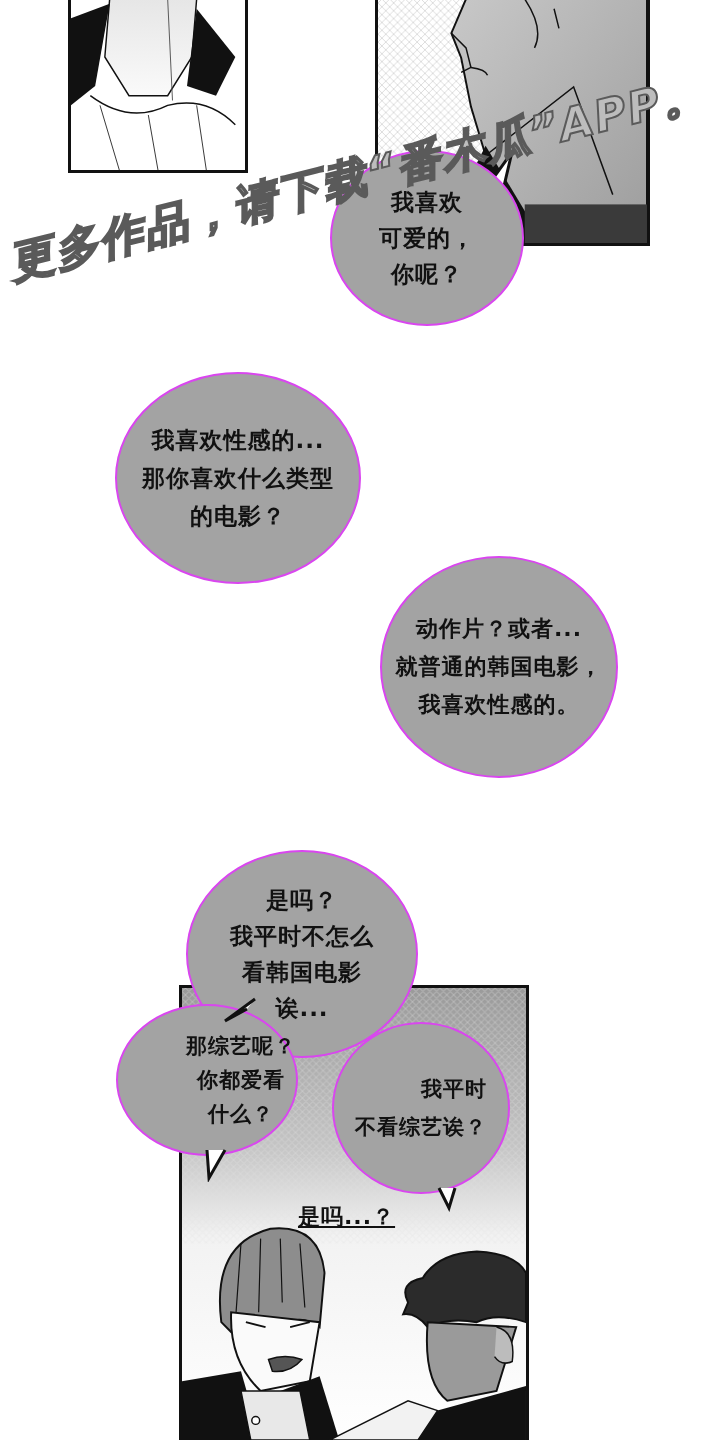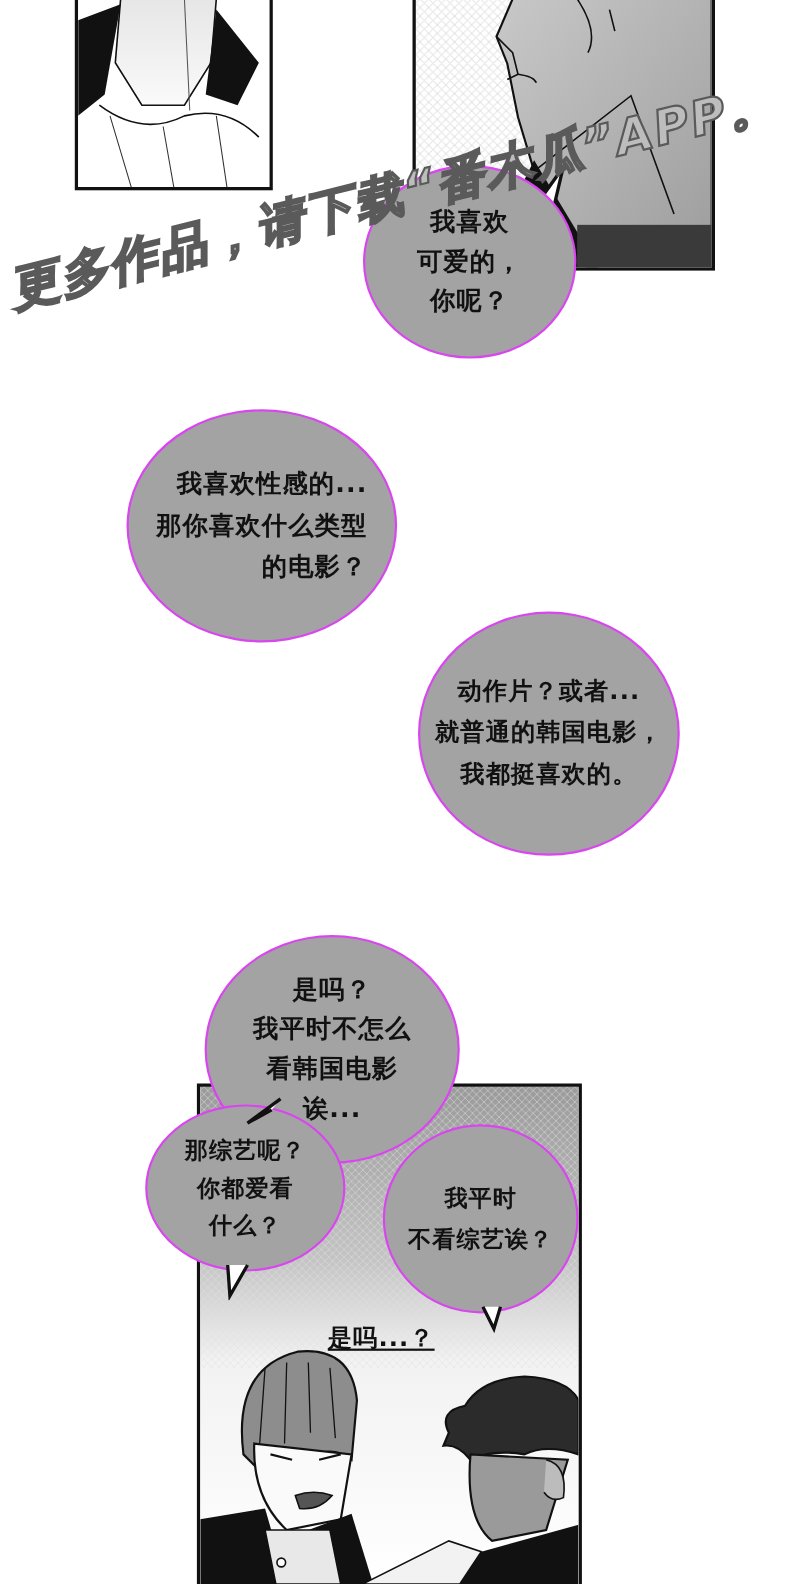--- a/index.html
+++ b/index.html
@@ -83,29 +83,29 @@
 可爱的，
 你呢？</span>
 </div>
 <svg class="tail" style="left:490px; top:150px;" width="30" height="40">
   <path d="M2 30 L22 2 L14 36" fill="#fff" stroke="#111" stroke-width="3"></path>
 </svg>
 
 <div class="watermark">更多作品，请下载“番木瓜”APP。</div>
 
 <div class="bubble" style="left:115px; top:372px; width:246px; height:212px;">
-  <span class="txt" style="font-size:23px;text-align:right;">我喜欢性感的...
+  <span class="txt" style="font-size:23px;">我喜欢性感的...
 那你喜欢什么类型
 的电影？</span>
 </div>
 
 <div class="bubble" style="left:380px; top:556px; width:238px; height:222px;">
   <span class="txt" style="font-size:22px;">动作片？或者...
 就普通的韩国电影，
-我都挺喜欢的。</span>
+我喜欢性感的。</span>
 </div>
 
 <div class="panel" style="left:179px; top:985px; width:350px; height:460px;">
   <svg class="art" viewBox="0 0 350 460" preserveAspectRatio="none">
     <defs>
       <linearGradient id="g3" x1="0" y1="0" x2="0" y2="1">
         <stop offset="0" stop-color="#9a9a9a"></stop>
         <stop offset="0.35" stop-color="#c4c4c4"></stop>
         <stop offset="0.55" stop-color="#f2f2f2"></stop>
         <stop offset="1" stop-color="#ffffff"></stop>
@@ -141,30 +141,30 @@
 <div class="bubble" style="left:186px; top:850px; width:232px; height:208px;">
   <span class="txt" style="font-size:23px; line-height:36px;">是吗？
 我平时不怎么
 看韩国电影
 诶...</span>
 </div>
 <svg class="tail" style="left:215px; top:995px; z-index:6;" width="50" height="40">
   <path d="M40 4 L10 26 L32 14" fill="#fff" stroke="#111" stroke-width="3"></path>
 </svg>
 
-<div class="bubble" style="left:132px; top:1004px; width:182px; height:152px;">
+<div class="bubble" style="left:116px; top:1004px; width:182px; height:152px;justify-content:flex-end;">
   <span class="txt" style="font-size:21px; line-height:34px;">那综艺呢？
 你都爱看
 什么？</span>
 </div>
 <svg class="tail" style="left:203px; top:1148px; z-index:6;" width="30" height="34">
   <path d="M4 2 L6 30 L22 2" fill="#fff" stroke="#111" stroke-width="3"></path>
 </svg>
 
-<div class="bubble" style="left:348px; top:1022px; width:178px; height:172px;">
+<div class="bubble" style="left:332px; top:1022px; width:178px; height:172px;text-align:right;">
   <span class="txt" style="font-size:21px; line-height:38px;">我平时
 不看综艺诶？</span>
 </div>
 <svg class="tail" style="left:437px; top:1186px; z-index:6;" width="24" height="26">
   <path d="M2 2 L12 22 L18 2" fill="#fff" stroke="#111" stroke-width="3"></path>
 </svg>
 
 <div class="floating-text" style="left:298px; top:1202px;">是吗...？</div>
 
 </body></html>

